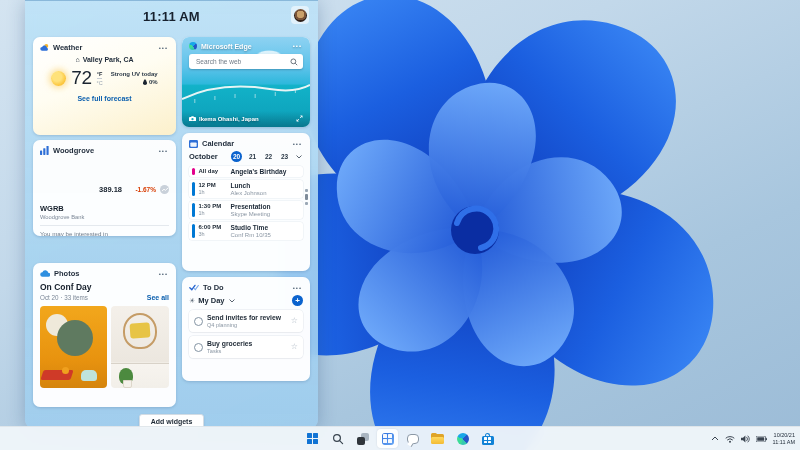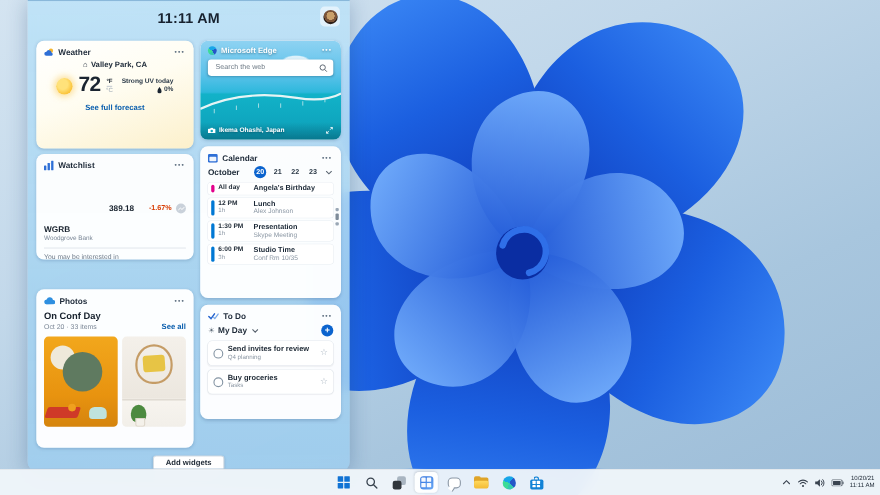--- a/index.html
+++ b/index.html
@@ -34,21 +34,21 @@
 
   
   .weather{height:86px;background:linear-gradient(160deg,#ffffff 0%,#fffdf2 45%,#fcf0cb 100%);}
   .w-loc{display:flex;align-items:center;justify-content:center;gap:3px;margin-top:4px;
     font-size:7px;font-weight:700;color:#222e3c;cursor:pointer;}
   .home{font-size:7px;color:#222e3c;}
   .w-main{display:flex;align-items:center;justify-content:center;gap:5px;margin-top:4px;}
   .sun{width:15px;height:15px;border-radius:50%;
     background:radial-gradient(circle at 40% 38%,#ffe27a 0 35%,#fbc43a 70%,#f2a92a 100%);
     box-shadow:0 0 6px 2px rgba(250,200,80,.55);}
-  .temp{font-size:19px;font-weight:700;color:#1a2430;letter-spacing:-.5px;}
+  .temp{font-size:19px;font-weight:400;color:#1a2430;letter-spacing:-.5px;}
   .units{display:flex;flex-direction:column;align-items:center;font-size:5.5px;line-height:6px;}
   .uf{font-weight:700;color:#1a2430;border-bottom:.5px solid #c6ccd3;padding-bottom:1px;}
   .uc{color:#9aa6b2;padding-top:1px;}
   .wx-right{margin-left:3px;}
   .cond{font-size:6px;color:#2b3947;font-weight:600;}
   .precip{display:flex;align-items:center;gap:2px;justify-content:flex-end;margin-top:2px;
     font-size:6px;color:#2b3947;font-weight:600;}
   .w-link{display:block;text-align:center;margin-top:6px;font-size:7px;color:#0b5fae;
     font-weight:600;cursor:pointer;text-decoration:none;}
 
@@ -302,21 +302,21 @@
 
         <div class="card watchlist">
           <div class="w-head">
             <span style="display:flex;">
               <svg width="9" height="9" viewBox="0 0 10 10">
                   <rect x="0" y="5" width="2.4" height="5" rx=".5" fill="#2e6fd6"></rect>
                   <rect x="3.6" y="2.5" width="2.4" height="7.5" rx=".5" fill="#2e6fd6"></rect>
                   <rect x="7.2" y="0" width="2.4" height="10" rx=".5" fill="#2e6fd6"></rect>
                 </svg>
             </span>
-            <span class="w-title">Watchlist</span>
+            <span class="w-title">Woodgrove</span>
             <button class="menu">•••</button>
           </div>
           <div class="stock">
             <div class="s-info">
               <div class="s-sym">WGRB</div>
               <div class="s-name">Woodgrove Bank</div>
             </div>
             <div class="s-price">389.18</div>
             <div class="s-chg" style="color: rgb(216, 59, 1);">-1.67%</div>
             <div class="s-ico ico-fill">

